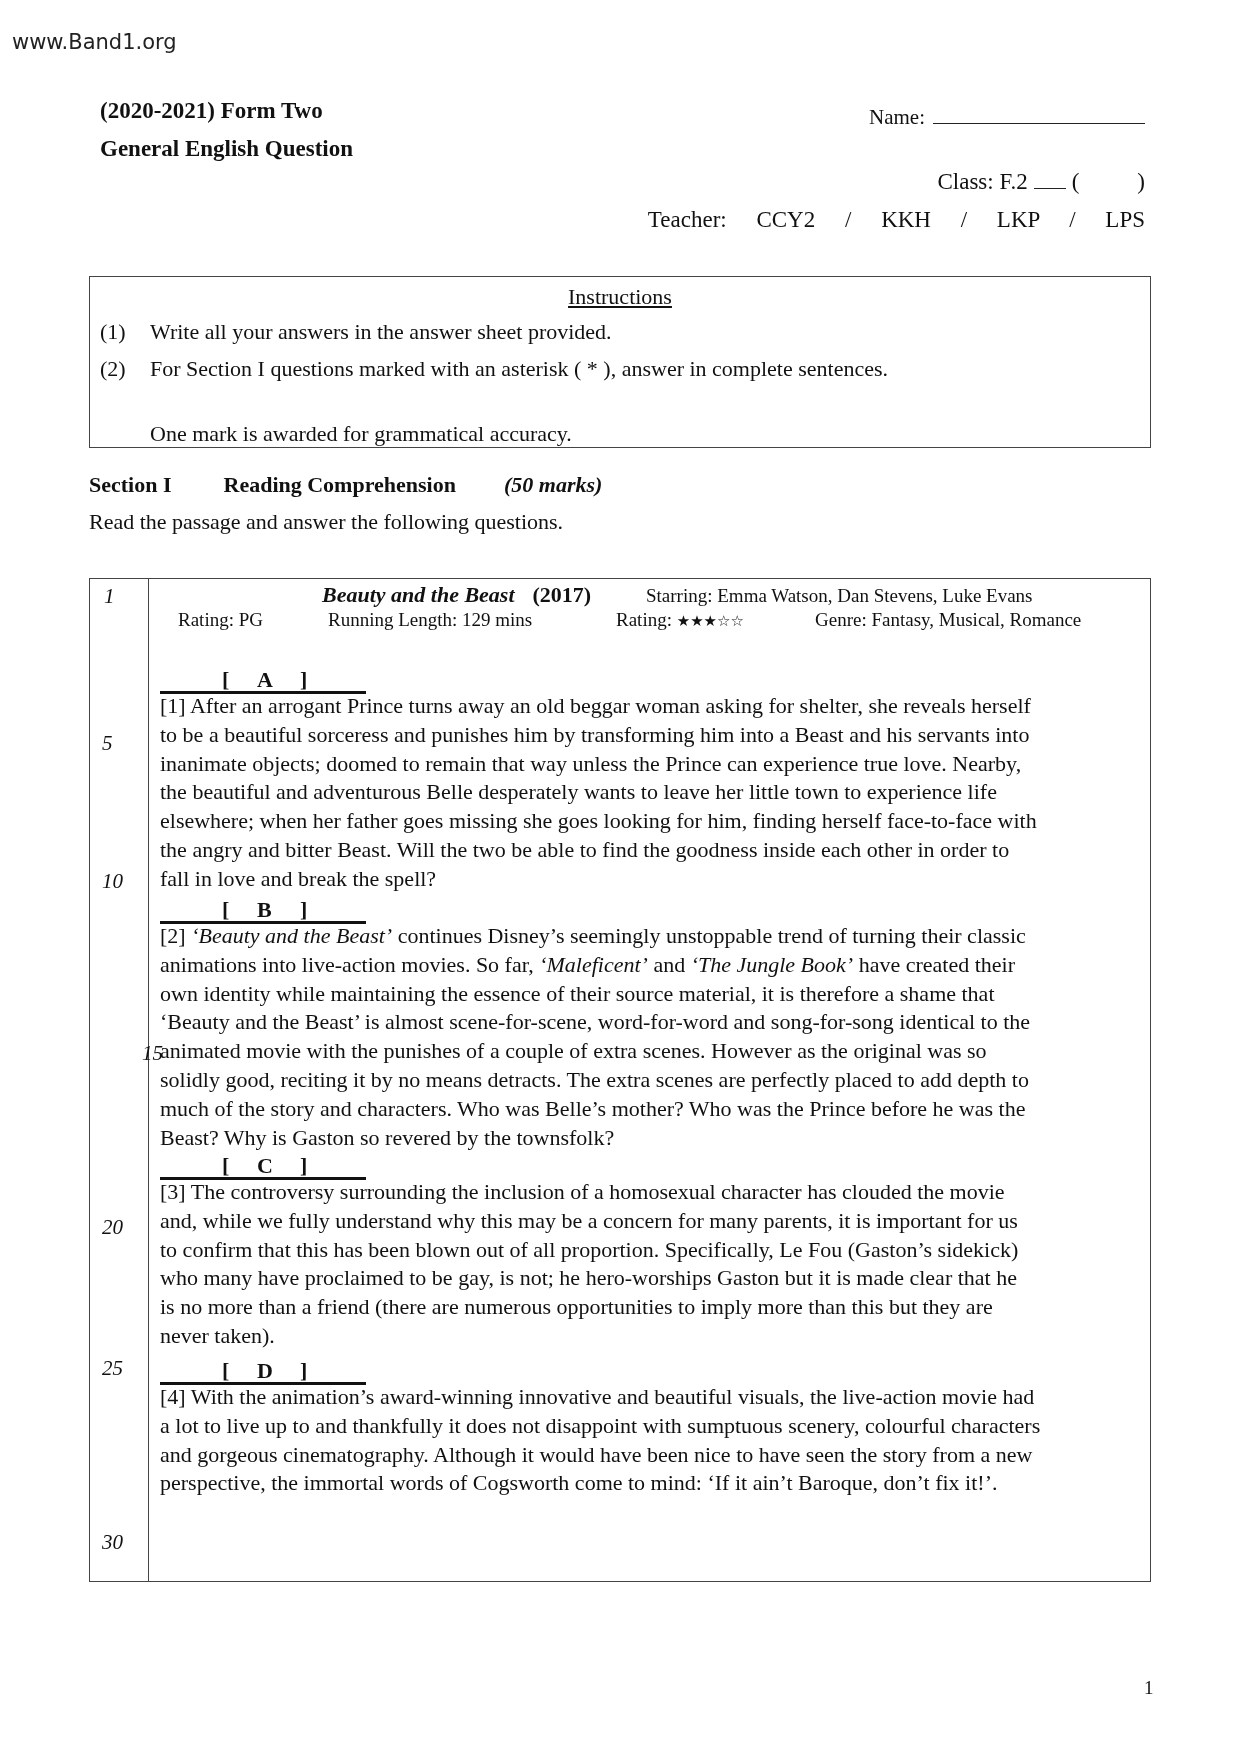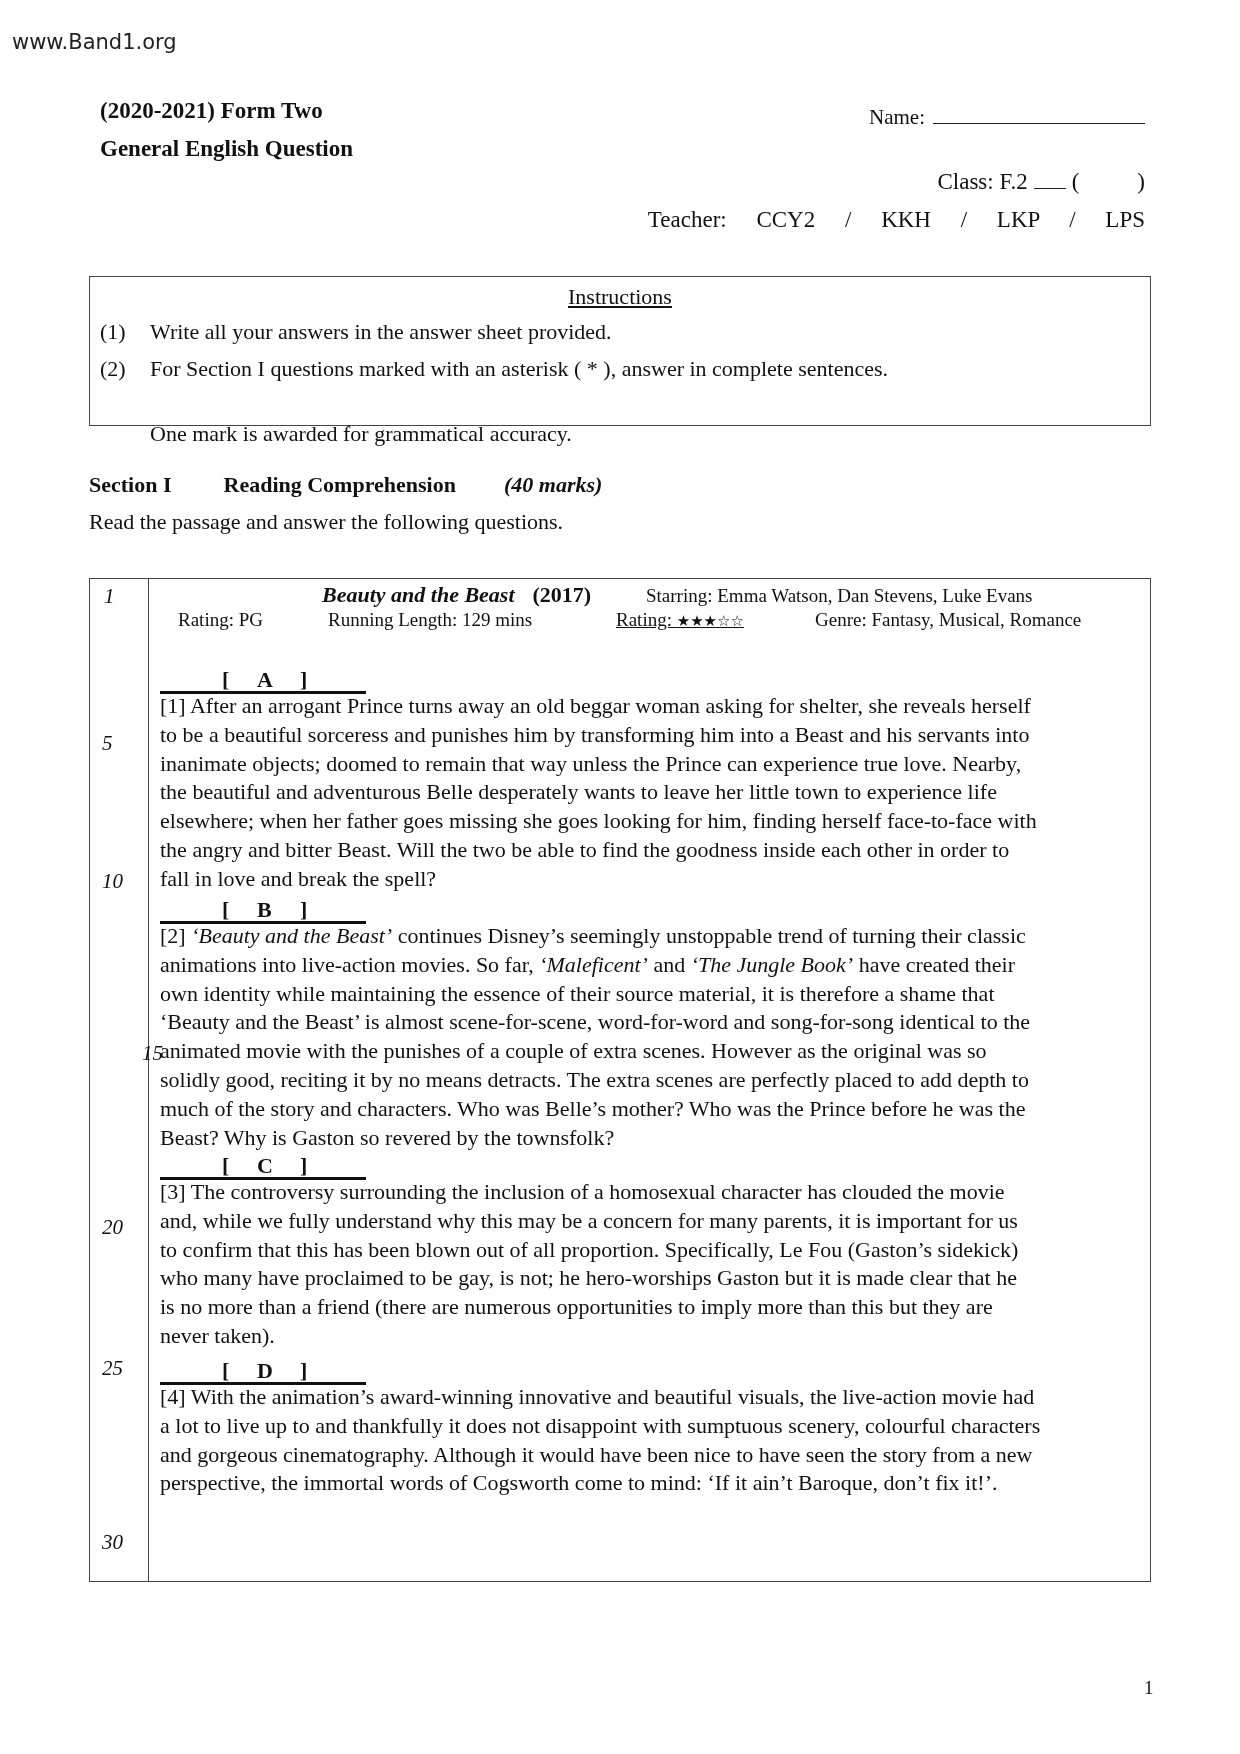--- a/index.html
+++ b/index.html
@@ -28,21 +28,21 @@
   .meta-class .short-blank {
     display: inline-block; width: 32px; border-bottom: 1.5px solid #222; height: 20px; margin: 0 6px;
   }
   .meta-teacher {
     position: absolute; right: 95px; top: 207px; font-size: 23px; word-spacing: 2px;
   }
   .meta-teacher span { margin-left: 22px; }
   .meta-teacher .lbl { margin-left: 0; }
 
   .instructions {
-    position: absolute; left: 89px; top: 276px; width: 1062px; height: 150px;
+    position: absolute; left: 89px; top: 276px; width: 1062px; height: 172px;
     border: 1.5px solid #444; box-sizing: border-box; font-size: 22px;
   }
   .instructions .head {
     position: absolute; top: 7px; left: 0; right: 0; text-align: center; text-decoration: underline;
   }
   .instr-line { position: absolute; left: 10px; }
   .instr-line .num { display: inline-block; width: 50px; }
 
   .section-head {
     position: absolute; left: 89px; top: 472px; font-size: 22px; font-weight: bold; white-space: pre;
@@ -118,21 +118,21 @@
     <span class="num">(1)</span><span>Write all your answers in the answer sheet provided.</span>
   </div>
   <div class="instr-line" style="top:79px;">
     <span class="num">(2)</span><span>For Section I questions marked with an asterisk ( * ), answer in complete sentences.</span>
   </div>
   <div class="instr-line" style="top:96px;margin-top:48px;">
     <span class="num"></span><span>One mark is awarded for grammatical accuracy.</span>
   </div>
 </div>
 
-<div class="section-head"><span>Section I</span><span class="sec-title">Reading Comprehension</span><span class="sec-marks">(40 marks)</span></div>
+<div class="section-head"><span>Section I</span><span class="sec-title">Reading Comprehension</span><span class="sec-marks">(50 marks)</span></div>
 <div class="section-sub">Read the passage and answer the following questions.</div>
 
 <div class="passage-box">
   <div class="line-col">
     <span class="ln" style="top:5px;left:14px;">1</span>
     <span class="ln" style="top:152px;">5</span>
     <span class="ln" style="top:290px;">10</span>
     <span class="ln" style="top:462px;margin-left:40px;">15</span>
     <span class="ln" style="top:636px;">20</span>
     <span class="ln" style="top:777px;">25</span>
@@ -140,21 +140,21 @@
   </div>
 
   <div class="movie-head">
     <div class="mh-row1">
       <span class="mh-title"><i>Beauty and the Beast</i><span class="mh-year">(2017)</span></span>
       <span class="mh-starring">Starring: Emma Watson, Dan Stevens, Luke Evans</span>
     </div>
     <div class="mh-row2">
       <span style="left:30px;">Rating: PG</span>
       <span style="left:180px;">Running Length: 129 mins</span>
-      <span style="left:468px;text-decoration:underline;"><span style="position:static">Rating:</span> <span style="position:static;font-family:'DejaVu Sans',sans-serif;font-size:15px;">★★★☆☆</span></span>
+      <span style="left:468px;"><span style="position:static">Rating:</span> <span style="position:static;font-family:'DejaVu Sans',sans-serif;font-size:15px;">★★★☆☆</span></span>
       <span style="left:667px;">Genre: Fantasy, Musical, Romance</span>
     </div>
   </div>
 
   <div class="para-label" style="top:88px;">
     <span class="br" style="left:62px;">[</span>
     <span class="br" style="left:97px;">A</span>
     <span class="br" style="left:140px;">]</span>
   </div>
   <div class="para" style="top:113px;">

